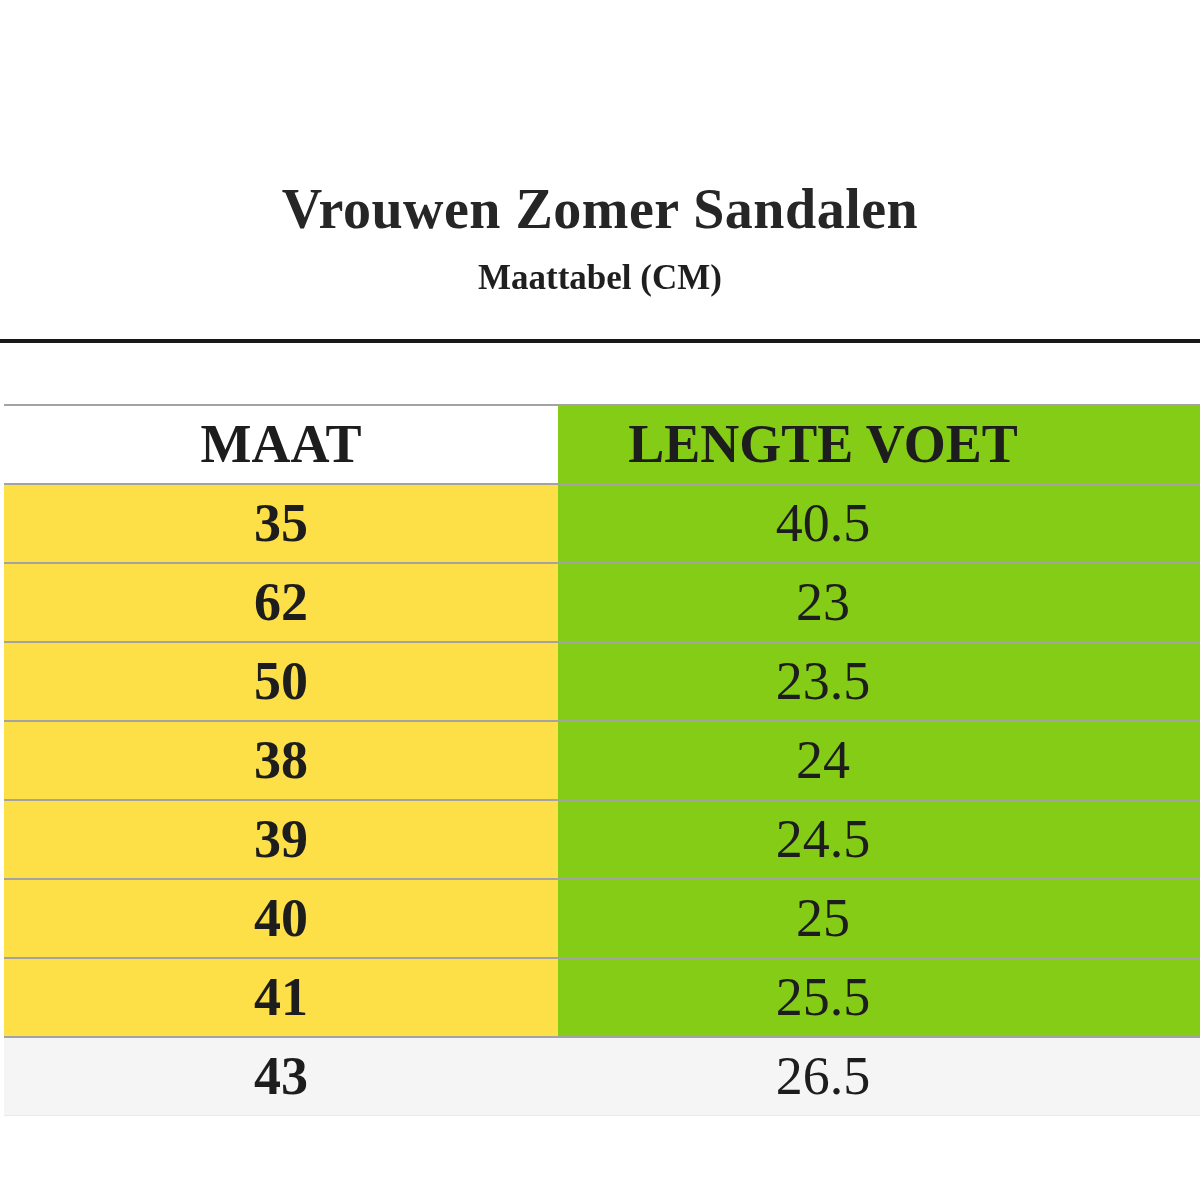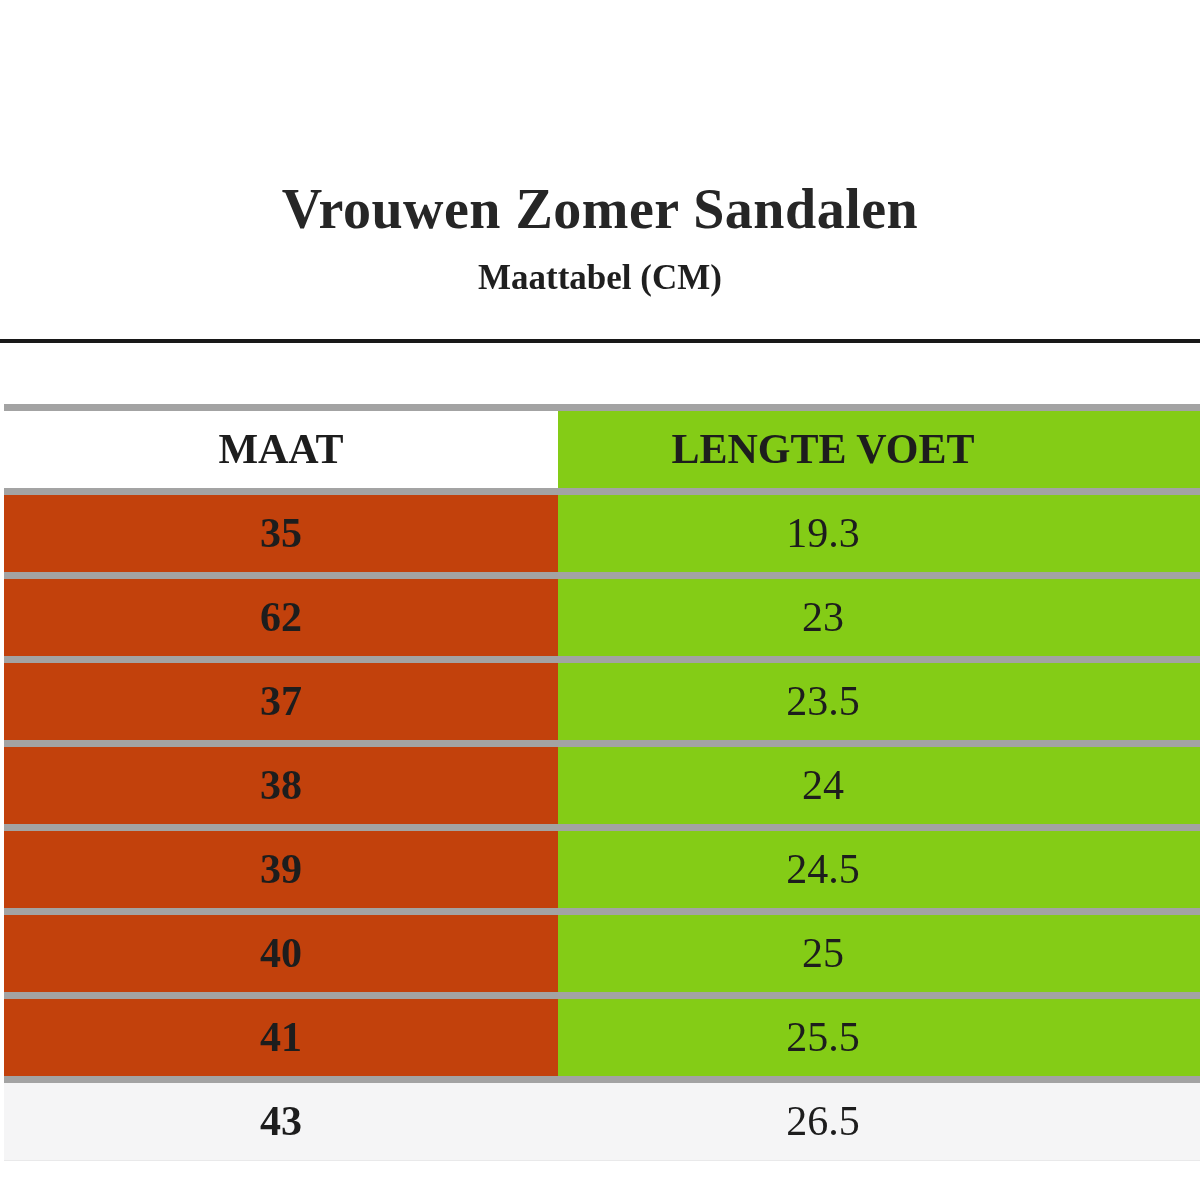--- a/index.html
+++ b/index.html
@@ -50,30 +50,30 @@
     table-layout: fixed;
   }
   col.col-maat   { width: 554px; }
   col.col-lengte { width: 642px; }
   .size-table th,
   .size-table td {
     height: 77px;
     padding: 0;
     text-align: center;
     vertical-align: middle;
-    font-size: 42px;
-    border-top: 7px solid #a3a3a3;
+    font-size: 54px;
+    border-top: 2px solid #a3a3a3;
     color: #1d1d1d;
   }
   .size-table tbody tr:last-child th,
   .size-table tbody tr:last-child td {
     border-bottom: 1px solid #e9e9ea;
   }
   .size-table th { font-weight: 700; }
-  .size-table td.c1 { font-weight: 700; background: #c2410c; }
+  .size-table td.c1 { font-weight: 700; background: #fde047; }
   .size-table .c2 {
     background: #84cc16;
     padding-right: 112px;
   }
   .size-table td.c2 { font-weight: 400; }
   .size-table tr.highlighted td.c1,
   .size-table tr.highlighted td.c2 {
     background: #f5f5f6;
   }
 </style>
@@ -95,30 +95,30 @@
     </colgroup>
     <thead>
       <tr>
         <th class="c1">MAAT</th>
         <th class="c2">LENGTE VOET</th>
       </tr>
     </thead>
     <tbody>
   <tr>
     <td class="c1">35</td>
-    <td class="c2">19.3</td>
+    <td class="c2">40.5</td>
   </tr>
 
   <tr>
     <td class="c1">62</td>
     <td class="c2">23</td>
   </tr>
 
   <tr>
-    <td class="c1">37</td>
+    <td class="c1">50</td>
     <td class="c2">23.5</td>
   </tr>
 
   <tr>
     <td class="c1">38</td>
     <td class="c2">24</td>
   </tr>
 
   <tr>
     <td class="c1">39</td>

